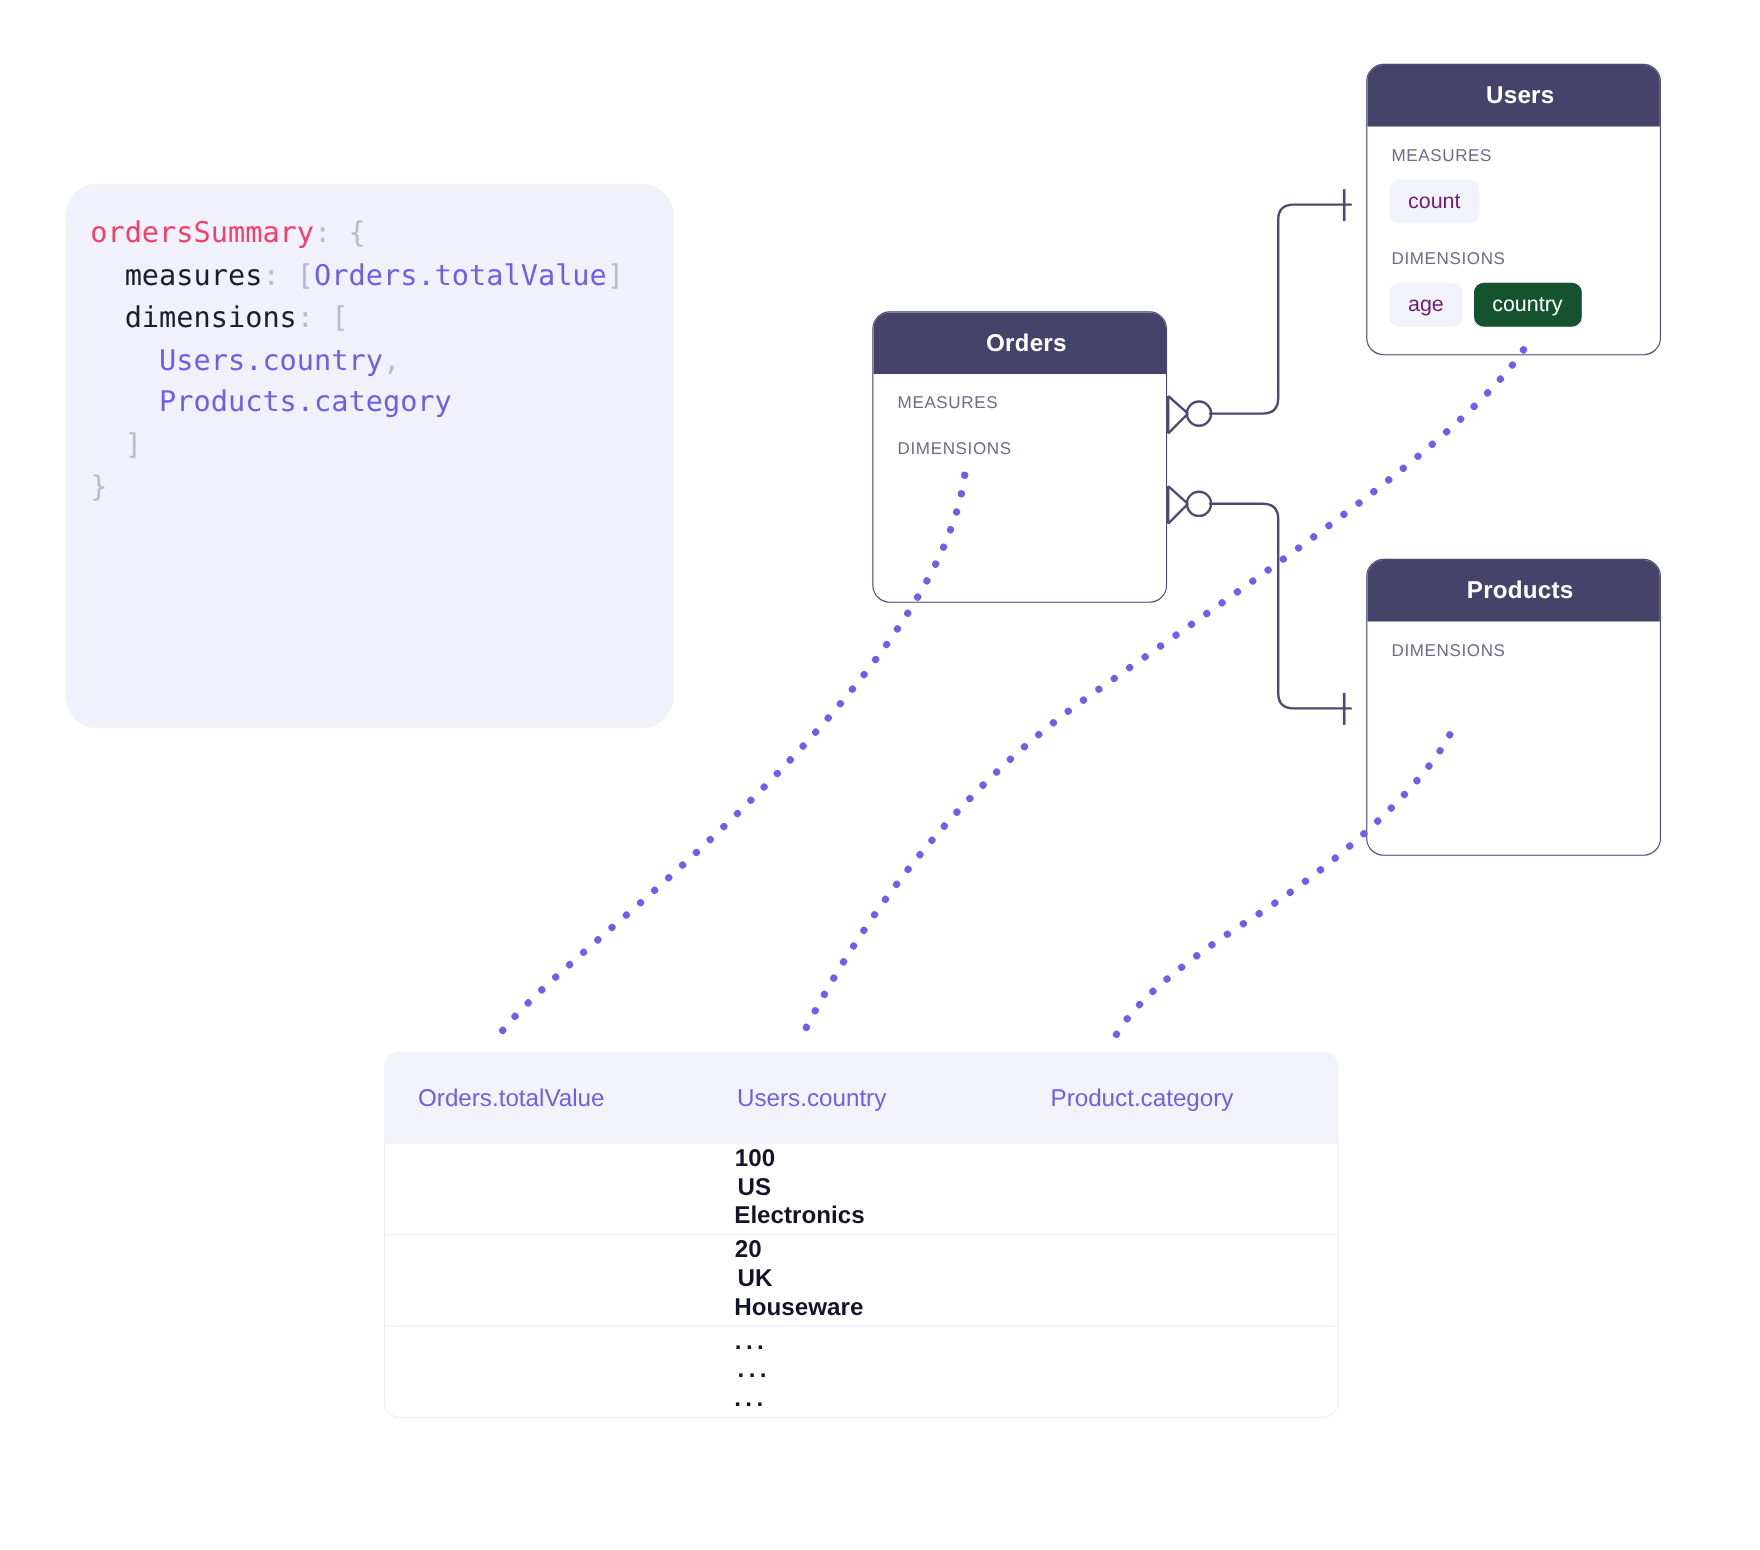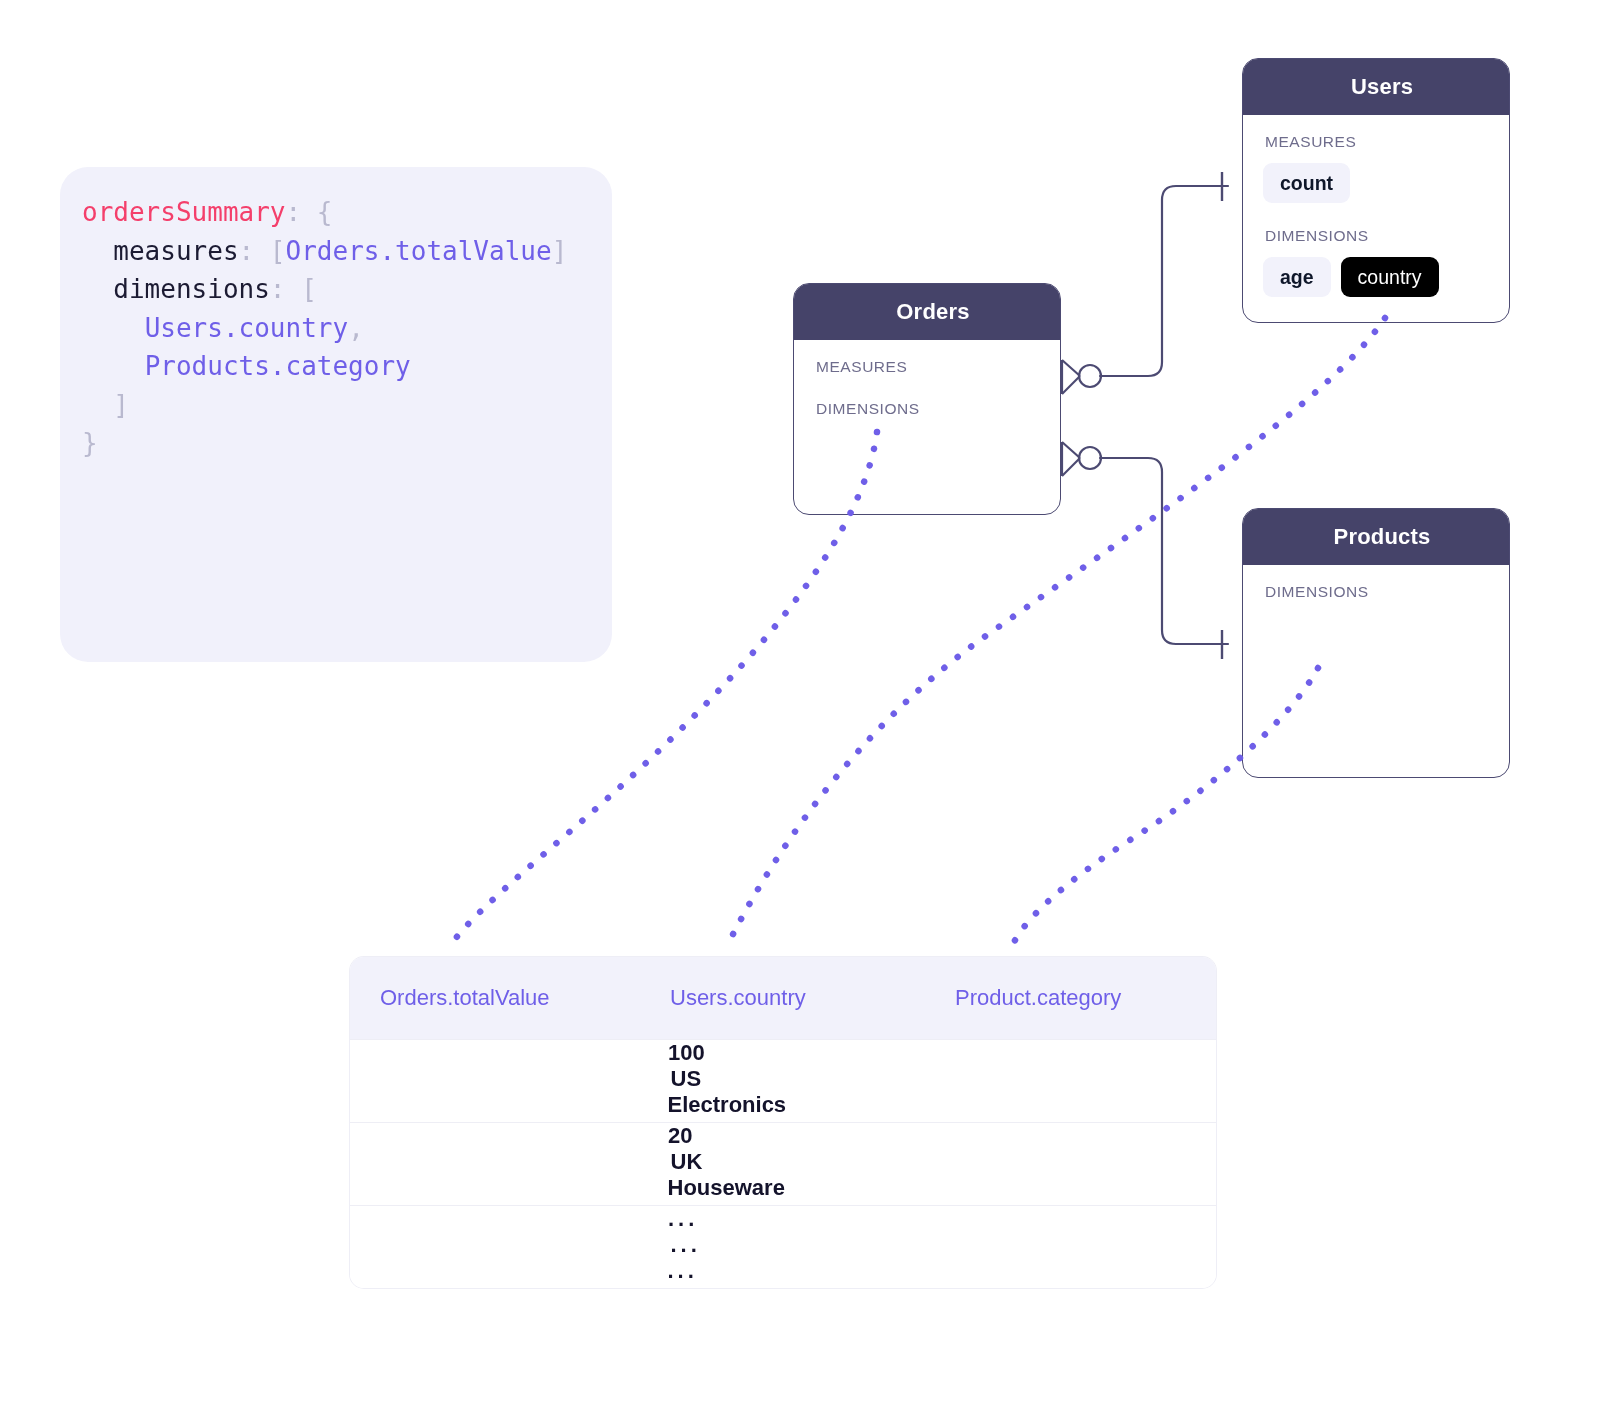--- a/index.html
+++ b/index.html
@@ -79,32 +79,32 @@
   .section-label.second { margin-top: 24px; }
   .pill-row { display: flex; gap: 10px; flex-wrap: wrap; }
   .pill {
     display: inline-flex;
     align-items: center;
     justify-content: center;
     height: 40px;
     padding: 0 17px;
     border-radius: 9px;
     font-size: 19.5px;
-    font-weight: 700;
+    font-weight: 400;
     background: #f2f2fb;
-    color: #0f172a;
+    color: #701a75;
     white-space: nowrap;
   }
   .pill.active {
-    background: #000000;
+    background: #14532d;
     color: #ffffff;
     font-weight: 500;
   }
 
-  #card-orders   { left: 793px;  top: 283px; width: 268px; height: 232px; }
+  #card-orders   { left: 793px;  top: 283px; width: 268px; height: 265px; }
   #card-users    { left: 1242px; top: 58px;  width: 268px; height: 265px; }
   #card-products { left: 1242px; top: 508px; width: 268px; height: 270px; }
 
   
   .layer {
     position: absolute;
     left: 0; top: 0;
     width: 1600px; height: 1409px;
     pointer-events: none;
   }

